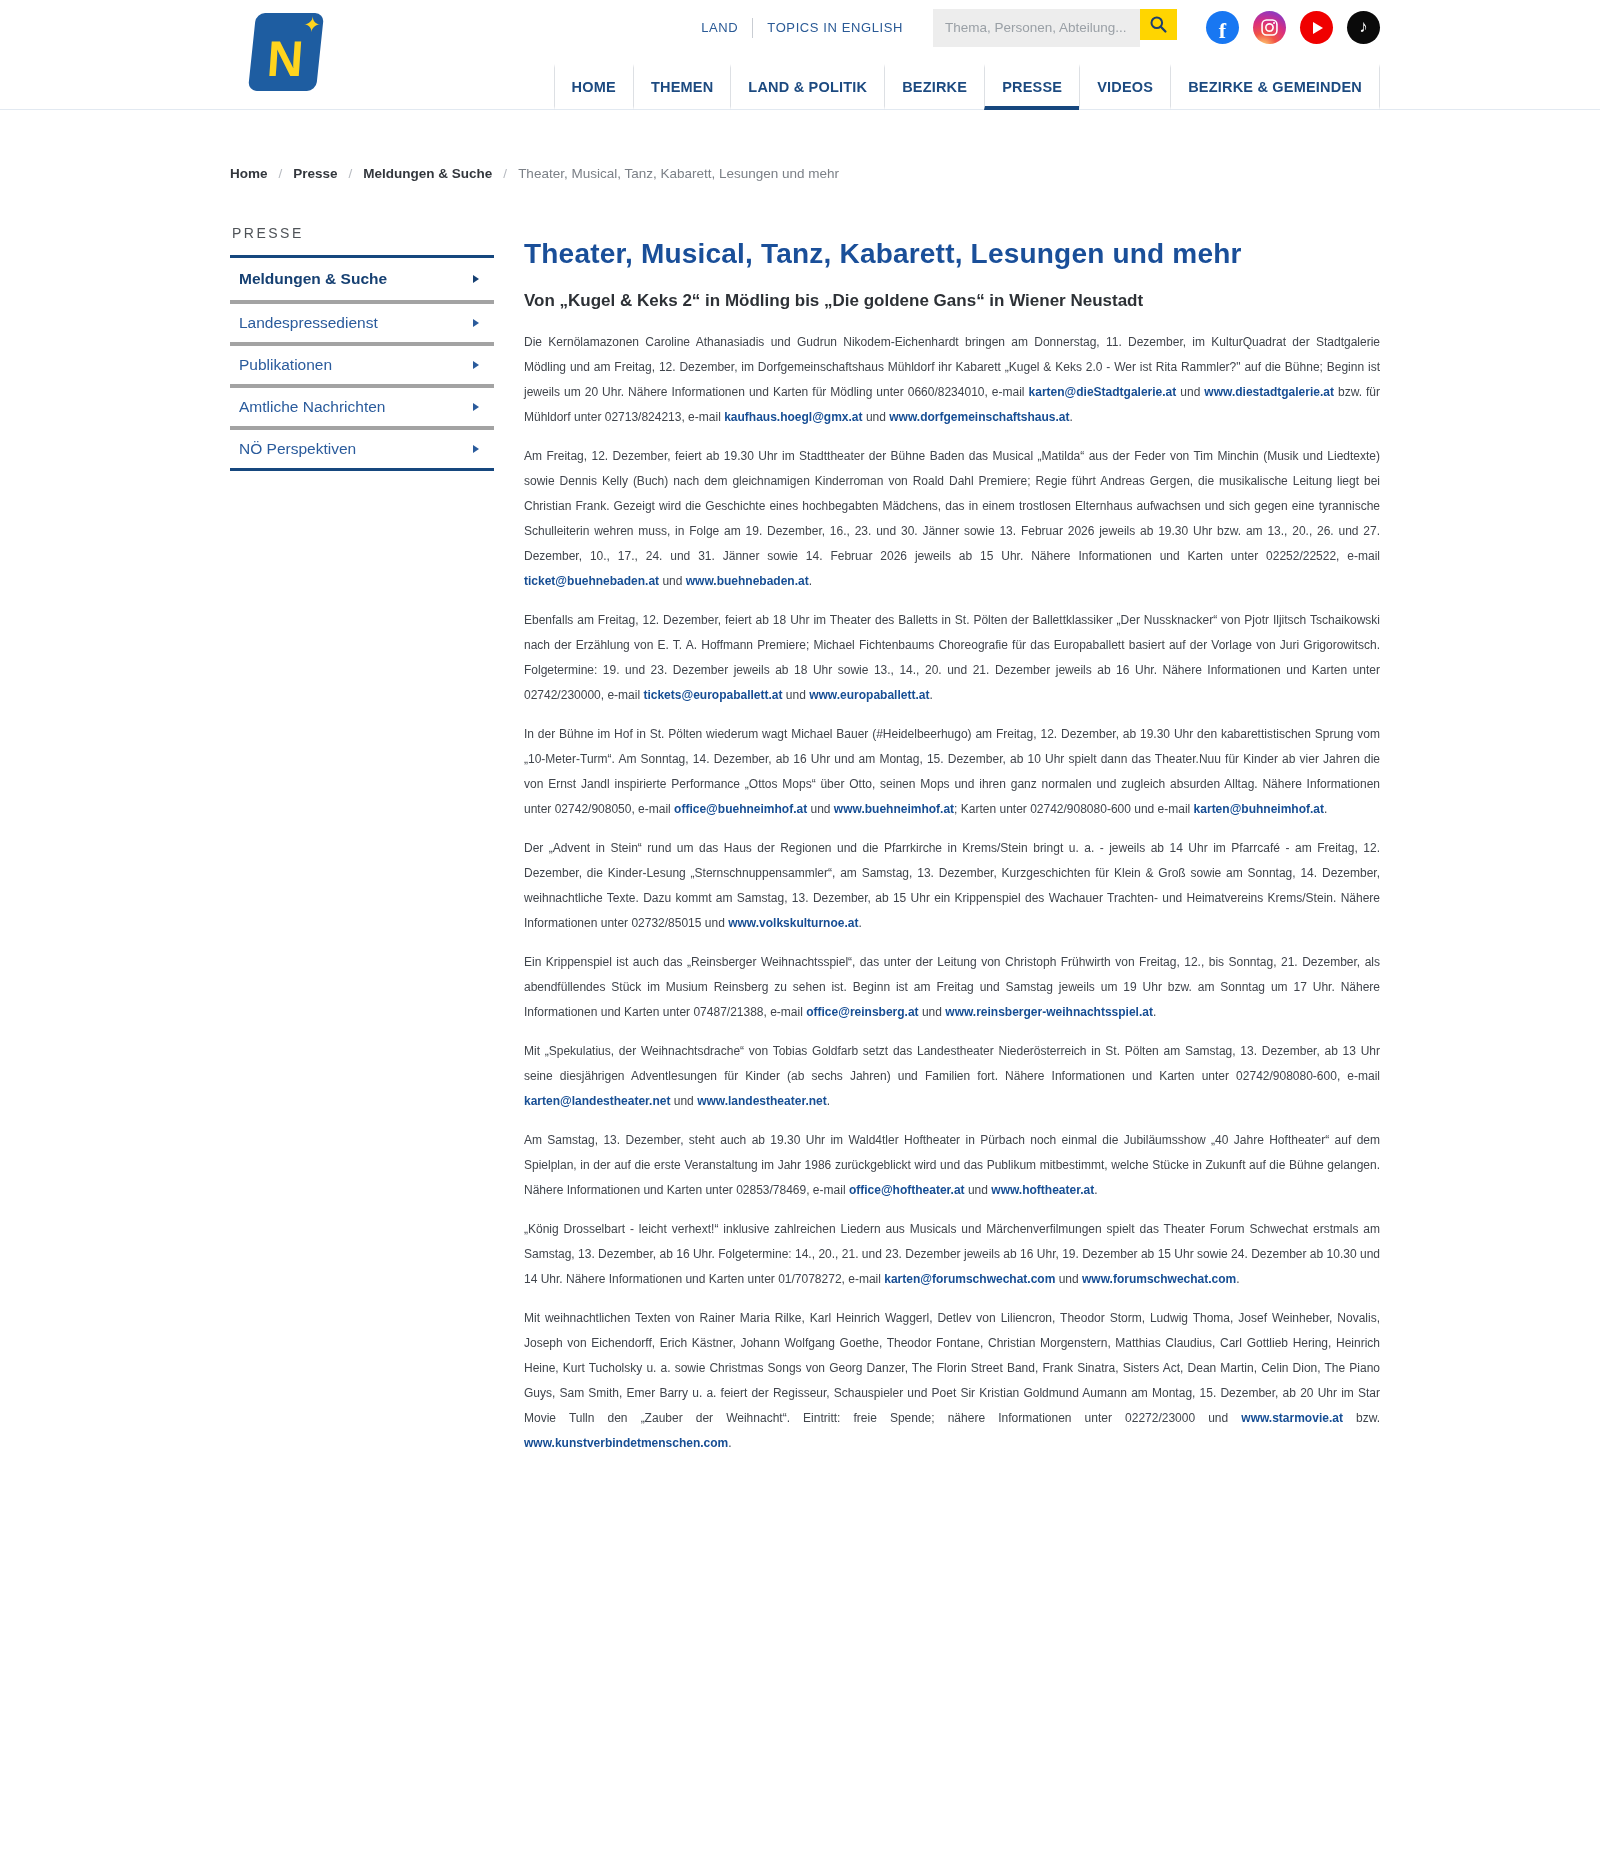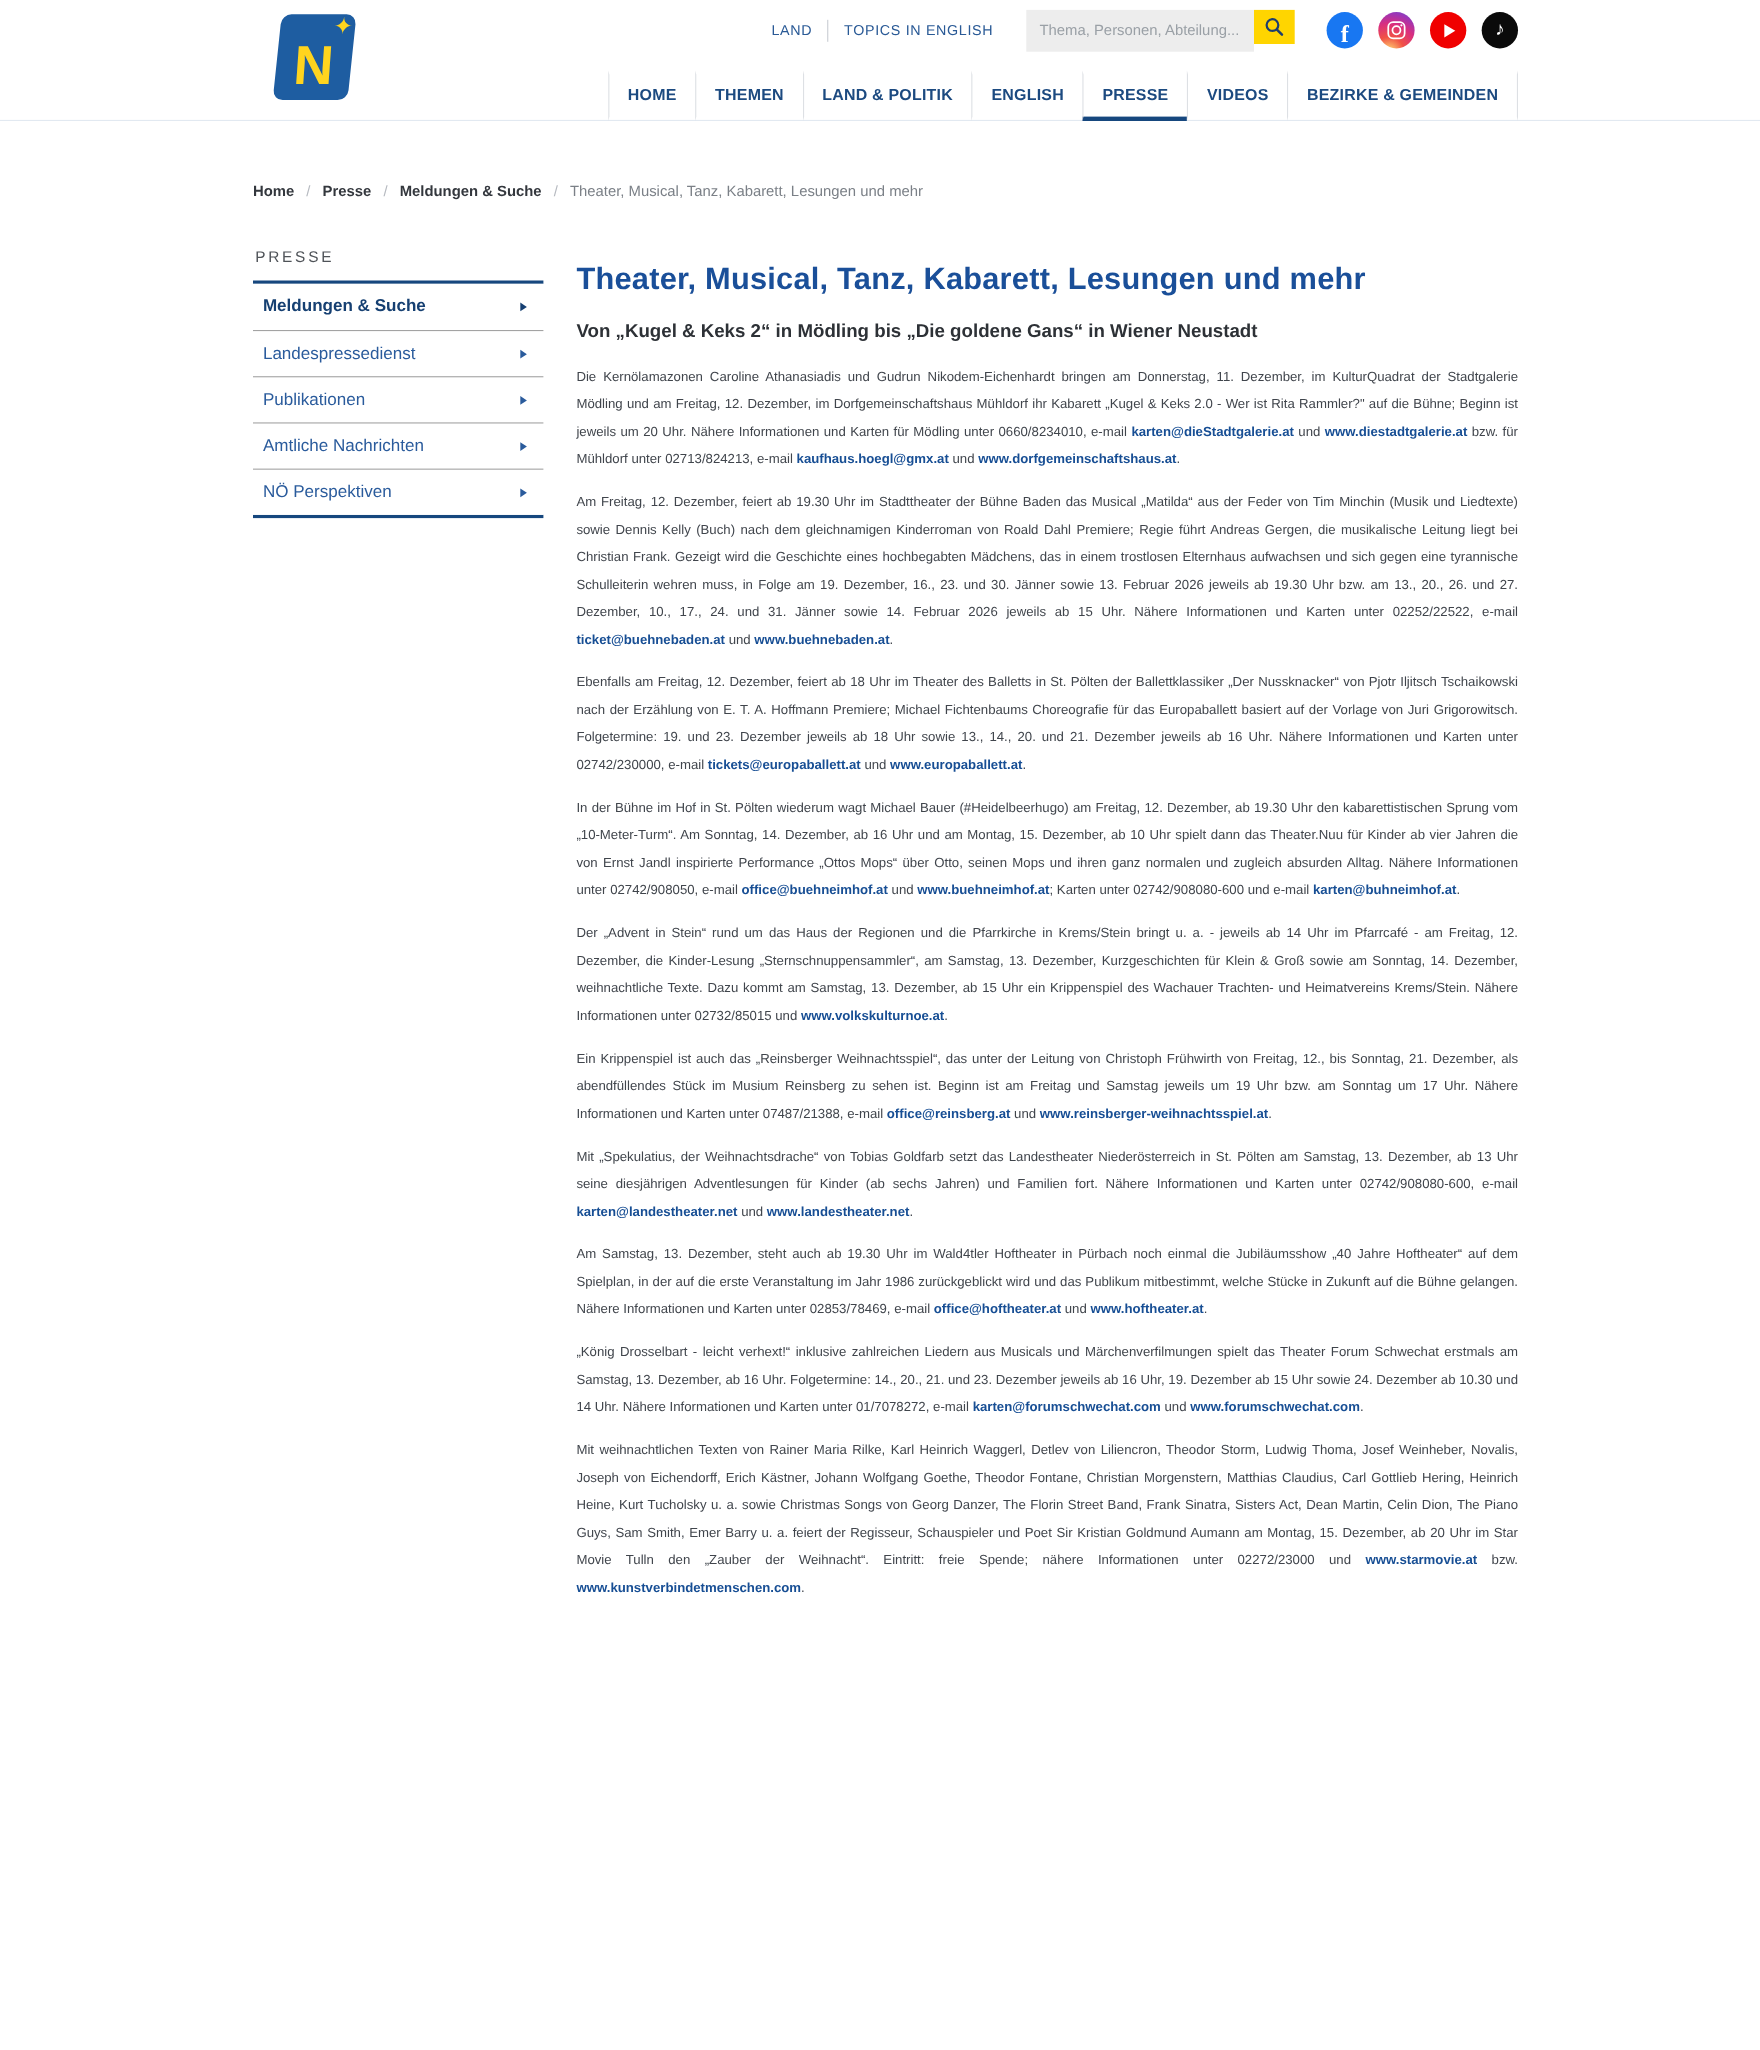--- a/index.html
+++ b/index.html
@@ -59,21 +59,21 @@
   .bc-current { color:#7b8087; font-weight:400; }
 
   
   .content { display:flex; align-items:flex-start; margin:42px 0 0 230px; width:1150px; }
 
   .sidebar { width:264px; flex:none; }
   .sidebar-title { font-size:14px; letter-spacing:2.5px; color:#4f5358; margin:2px 0 14px 2px; }
   .sidebar-list { list-style:none; border-top:3px solid #16477e; border-bottom:3px solid #16477e; }
   .side-item {
     display:flex; align-items:center; justify-content:space-between;
-    height:42px; padding:0 15px 0 9px; border-top:1px solid #a3a3a3; cursor:pointer; background:#fff;
+    height:42px; padding:0 15px 0 9px; border-top:4px solid #a3a3a3; cursor:pointer; background:#fff;
   }
   .side-item:first-child { border-top:0; }
   .side-label { font-size:15.5px; color:#2a5b9c; }
   .side-item.active .side-label { font-weight:700; color:#164072; }
   .side-chevron { width:0; height:0; border-left:6px solid #2a5b9c; border-top:4.5px solid transparent; border-bottom:4.5px solid transparent; }
   .side-item.active .side-chevron { border-left-color:#164072; }
 
   .article { margin-left:30px; width:856px; }
   .article-date { margin-top:26px; font-size:13.5px; color:#41709f; letter-spacing:.4px; }
   .article-title { margin-top:15px; font-size:28px; line-height:1.15; font-weight:700; color:#1a4f99; letter-spacing:.2px; }
@@ -132,21 +132,21 @@
           <a class="s-icon s-tiktok">
             <span class="tt-note">♪</span>
           </a>
         </div>
     </div>
 
     <nav class="main-nav" id="main-nav">
         <a class="nav-item">HOME</a>
         <a class="nav-item">THEMEN</a>
         <a class="nav-item">LAND &amp; POLITIK</a>
-        <a class="nav-item">ENGLISH</a>
+        <a class="nav-item">BEZIRKE</a>
         <a class="nav-item active">PRESSE</a>
         <a class="nav-item">VIDEOS</a>
         <a class="nav-item">BEZIRKE &amp; GEMEINDEN</a>
       </nav>
   </div>
 </header>
 
 <div class="breadcrumb" id="breadcrumb">
     <a class="bc-link">Home</a>
     <span class="bc-sep">/</span>

